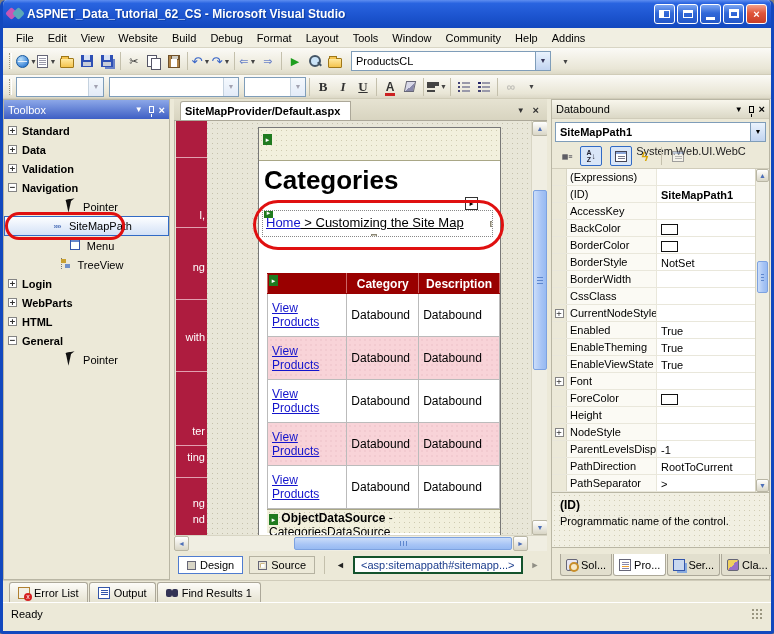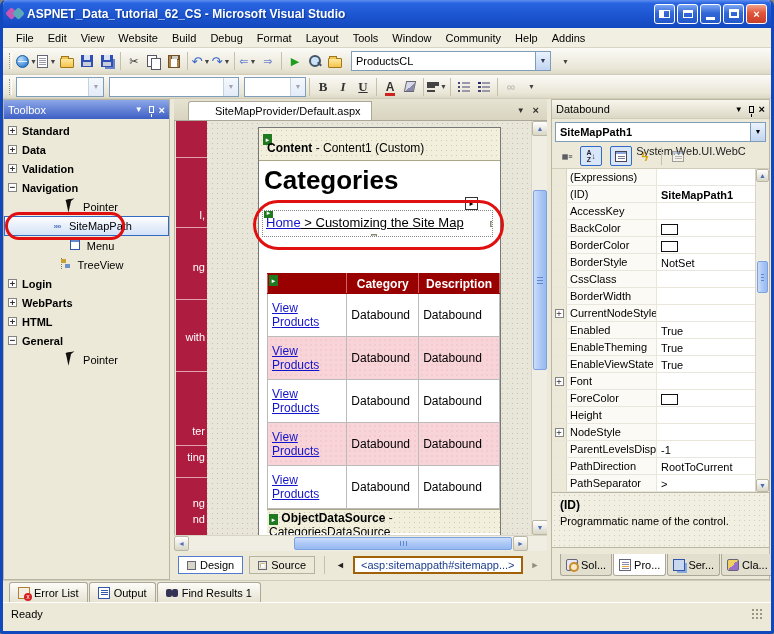--- a/index.html
+++ b/index.html
@@ -89,21 +89,21 @@
   .ptr-ico { display:inline-block; width:0; height:0; border-left:5px solid #111; border-right:4px solid transparent; border-bottom:11px solid transparent; border-top:2px solid #111; transform:rotate(-12deg); }
   .smp-ico { color:#5577BB; font-size:8px; letter-spacing:-1px; font-weight:bold; }
   .menu-ico { display:inline-block; width:10px; height:11px; background:#fff; border:1px solid #3355AA; box-shadow:inset 0 2px #6688CC; }
   .tree-ico { display:inline-block; width:10px; height:11px; border-left:1px dotted #777; position:relative; }
   .tree-ico::before { content:""; position:absolute; left:-1px; top:1px; width:5px; height:4px; background:#C8A030; box-shadow:4px 5px #7090C8; }
   .red-ring { position:absolute; border:3px solid #E01010; border-radius:16px; pointer-events:none; z-index:40; }
 
   
   .editor { width:373px; display:flex; flex-direction:column; background:#ECE9D8; }
   .tabstrip { height:22px; display:flex; align-items:flex-end; border-bottom:1px solid #ACA899; background:linear-gradient(180deg,#E6E3D2,#D8D4C0); }
-  .doc-tab { background:#fff; border:1px solid #ACA899; border-bottom:none; border-radius:3px 0 0 0; padding:3px 10px 3px 26px; font-weight:normal; margin-left:14px; }
+  .doc-tab { background:#fff; border:1px solid #ACA899; border-bottom:none; border-radius:3px 0 0 0; padding:3px 10px 3px 4px; font-weight:bold; margin-left:6px; }
   .tabstrip-btns { margin-left:auto; display:flex; align-items:center; gap:8px; padding:0 8px 4px 0; color:#333; }
   .surface { position:relative; height:414px; background:#E8E6D8; background-image:radial-gradient(#C5C1AC 0.8px,transparent 0.9px); background-size:5px 5px; overflow:hidden; border-left:1px solid #B9B6A4; }
   .nav-strip { position:absolute; left:1px; top:0; width:31px; height:414px; background:#AE1C3F; overflow:hidden; }
   .nav-sep { position:absolute; left:0; right:0; height:1px; background:#E2A0B0; }
   .nav-frag { position:absolute; right:2px; color:#fff; font-size:11px; white-space:nowrap; }
   .content-box { position:absolute; left:83px; top:6px; width:243px; height:412px; background:#fff; border:1px solid #777; }
   .ct-head { height:33px; background:#F2F0DD; background-image:radial-gradient(#CFCBB0 0.8px,transparent 0.9px); background-size:5px 5px; border-bottom:1px solid #A9A786; padding:3px 4px; font-size:12px; position:relative; }
   .ct-head .bar-text { position:absolute; left:8px; bottom:5px; }
   .gglyph { width:9px; height:11px; background:#1F7A1F; color:#fff; font-size:7px; line-height:11px; text-align:center; display:inline-block; }
   .h1 { font-size:26px; font-weight:bold; margin:4px 0 0 5px; letter-spacing:0; }
@@ -128,21 +128,21 @@
   .hscroll { height:16px; position:relative; background:#F0EEE2; border-top:1px solid #D8D5C4; }
   .sb-thumb-h { position:absolute; top:1px; height:13px; background:linear-gradient(180deg,#CBDDF9,#A7C4F5 60%,#97BAF2); border:1px solid #7DA2E0; border-radius:2px; }
   .sb-grip-h { position:absolute; top:3px; bottom:3px; left:50%; width:1px; background:#5E87CE; box-shadow:-3px 0 #5E87CE,3px 0 #5E87CE; }
 
   .viewbar { height:28px; display:flex; align-items:center; padding:0 4px; gap:6px; background:#ECE9D8; }
   .view-btn { display:flex; align-items:center; gap:4px; padding:2px 8px; border:1px solid #B5B2A1; background:#ECE9D8; }
   .view-btn.active { background:#fff; border:1px solid #4F7CD0; }
   .mini-sq { width:9px; height:9px; border:1px solid #667; background:#D8D5C6; display:inline-block; }
   .mini-sq.src { background:#fff; box-shadow:inset 0 0 0 1.5px #E8E5D5, inset 2px 2px #B48A32; }
   .tagnav-arrow { font-size:9px; color:#222; padding:0 2px; }
-  .tagbox { border:2px solid #a16207; background:#fff; color:#1B3C8C; padding:1px 6px; white-space:nowrap; }
+  .tagbox { border:2px solid #14532d; background:#fff; color:#1B3C8C; padding:1px 6px; white-space:nowrap; }
 
   
   .props { width:219px; background:#ECE9D8; border:1px solid #B9B6A4; display:flex; flex-direction:column; }
   .props-head { background:linear-gradient(180deg,#F8F6EC,#DBD8C6); color:#000; border-bottom:1px solid #D0CCBA; }
   .obj-row { padding:3px 3px 2px; }
   .obj-combo { background:#fff; border:1px solid #7F9DB9; height:20px; display:flex; align-items:center; padding-left:4px; }
   .obj-combo b { margin-right:4px; }
   .obj-combo .otype { color:#222; white-space:nowrap; overflow:hidden; flex:1;margin-top:38px; }
   .props-tb { height:25px; display:flex; align-items:center; gap:2px; padding:0 4px; border-bottom:1px solid #D0CCBA; }
   .ptb-btn { width:22px; height:20px; display:flex; align-items:center; justify-content:center; border:1px solid transparent; border-radius:2px; font-size:10px; }
@@ -437,21 +437,20 @@
           <span class="nav-frag" style="top:210px;">with</span>
           <span class="nav-frag" style="top:304px;">ter</span>
           <span class="nav-frag" style="top:330px;">ting</span>
           <span class="nav-frag" style="top:376px;">ng</span>
           <span class="nav-frag" style="top:392px;">nd</span>
         </div>
 
         <div class="content-box">
           <div class="ct-head">
             <span class="gglyph">▸</span>
-            <span class="bar-text"><b>Content</b><span> - Content1 (Custom)</span></span>
           </div>
           <div class="h1">Categories</div>
 
           <div class="smp-wrap">
             <span class="smarttag">▸</span>
             <div class="smp-box">
               <span class="gglyph">▸</span>
               <span class="link">Home</span><span> &gt; Customizing the Site Map</span>
               <span class="handle" style="right:-4px;top:10px;"></span>
               <span class="handle" style="left:108px;bottom:-4px;"></span>
@@ -611,28 +610,28 @@
           </div>
         <div class="prow">
             <div class="pmargin"></div>
             <div class="plabel">BorderStyle</div>
             <div class="pvalue">
               <span>NotSet</span>
             </div>
           </div>
         <div class="prow">
             <div class="pmargin"></div>
+            <div class="plabel">BorderWidth</div>
+            <div class="pvalue">
+              <span></span>
+            </div>
+          </div>
+        <div class="prow">
+            <div class="pmargin"></div>
             <div class="plabel">CssClass</div>
-            <div class="pvalue">
-              <span></span>
-            </div>
-          </div>
-        <div class="prow">
-            <div class="pmargin"></div>
-            <div class="plabel">BorderWidth</div>
             <div class="pvalue">
               <span></span>
             </div>
           </div>
         <div class="prow">
             <div class="pmargin">
               <span class="expander" style="margin:0;">+</span>
             </div>
             <div class="plabel">CurrentNodeStyle</div>
             <div class="pvalue">

